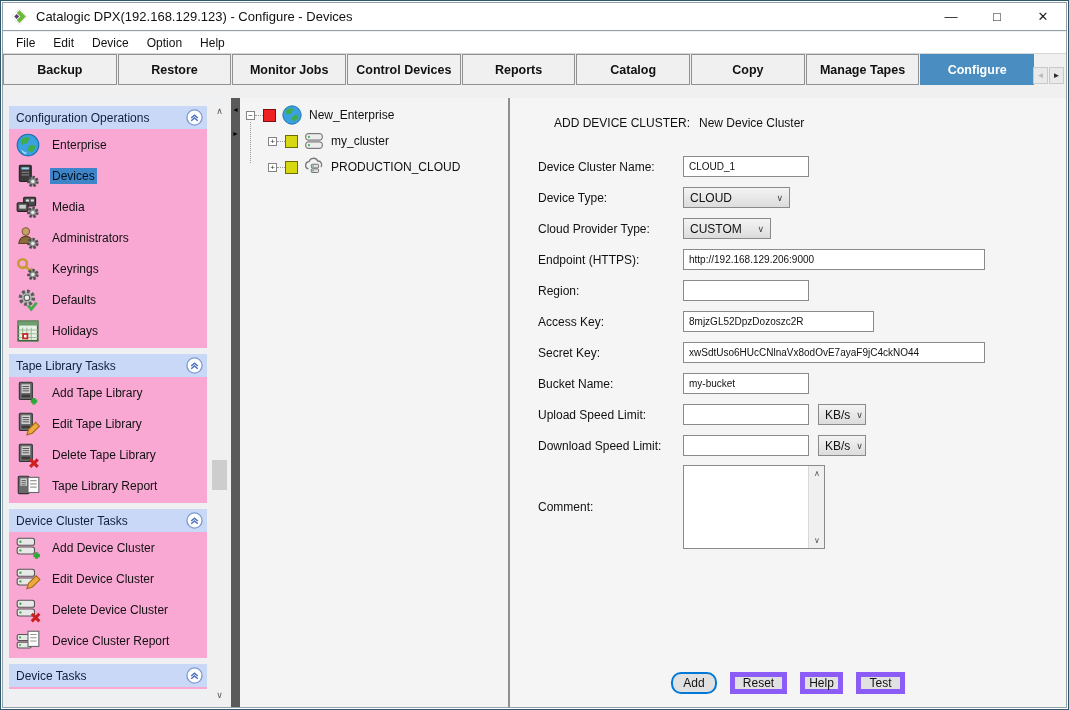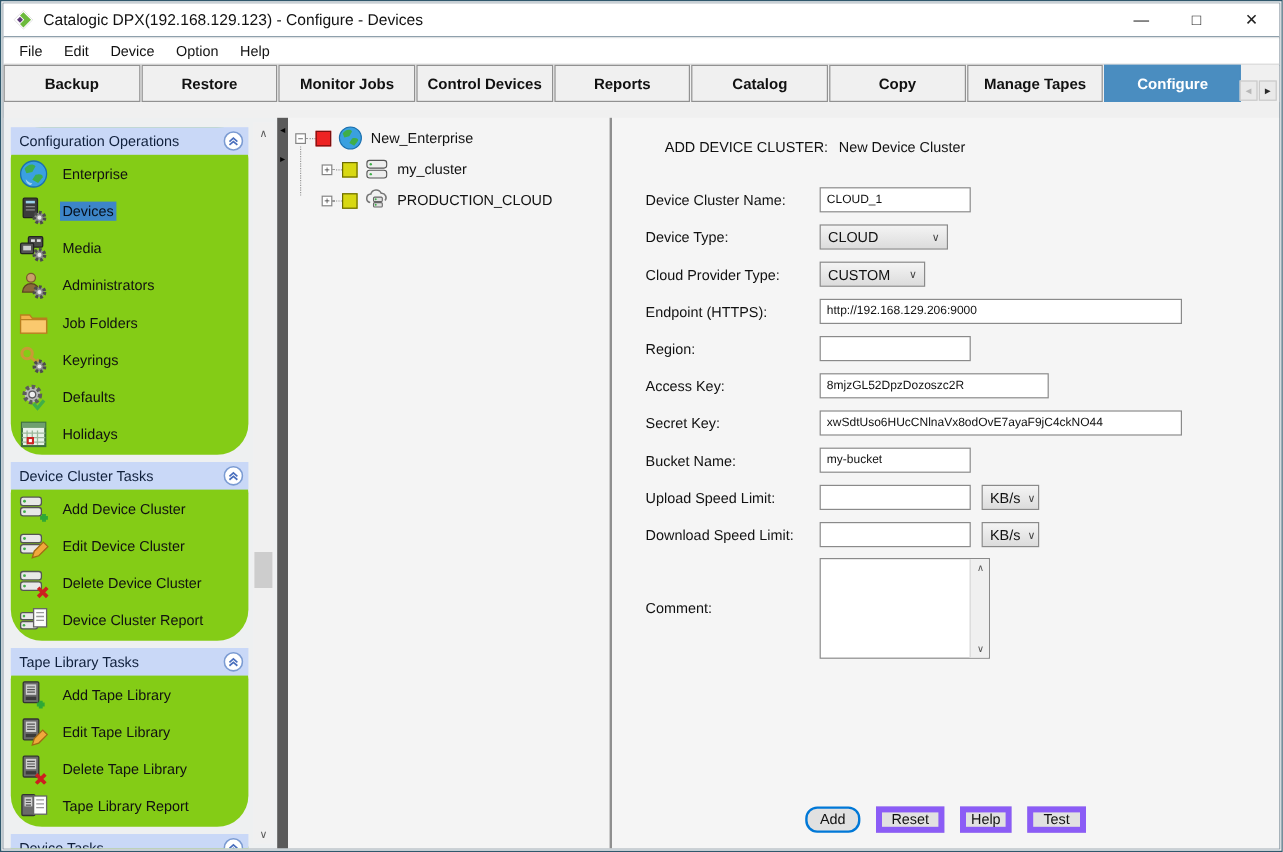--- a/index.html
+++ b/index.html
@@ -33,21 +33,21 @@
                display:flex; align-items:center; justify-content:center; font-size:8px; }
   .tab-arrow.dim { color:#b7b7b7; }
   .tab-arrow.on { color:#2a2a2a; }
 
   
   .content { position:absolute; top:97px; left:2px; right:2px; bottom:2px; display:flex; overflow:hidden; }
 
   
   .sidebar { position:relative; width:228px; background:#eef0f1; overflow:hidden; flex:none; }
   .sb-inner { position:absolute; left:6px; top:8px; width:198px; }
-  .sb-section { background:#84cc16; margin-bottom:6px; padding-bottom:2px;border-radius:26px; }
+  .sb-section { background:#f9a8d4; margin-bottom:6px; padding-bottom:2px; }
   .sb-header { height:23px; background:#c9d8f7; display:flex; align-items:center;
                padding:0 4px 0 7px; font-size:12px; color:#10203c; }
   .sb-header .collapse { margin-left:auto; width:17px; height:17px; }
   .sb-item { height:31px; display:flex; align-items:center; padding-left:6px; font-size:12px; color:#111; }
   .sb-item .icn { width:26px; height:26px; margin-right:9px; flex:none; }
   .sb-item .lbl { padding:1px 2px; }
   .sb-item.selected .lbl { background:#3d85c8; color:#06101c; }
 
   
   .sb-scroll { position:absolute; top:4px; bottom:4px; right:3px; width:17px; background:#f0f0f0; }
@@ -203,27 +203,20 @@
             <svg class="icn" viewBox="0 0 24 24">
               <circle cx="10" cy="6" r="3.4" fill="#caa06a" stroke="#7c5a2e"></circle>
               <path d="M3.5 17c0-4 3-6.5 6.5-6.5s6.5 2.5 6.5 6.5z" fill="#8a6a3c" stroke="#5c431f"></path>
               <circle cx="16.5" cy="17" r="4" fill="#8c8c8c" stroke="#4c4c4c" stroke-width="2.6" stroke-dasharray="2 1.6"></circle>
               <circle cx="16.5" cy="17" r="1.6" fill="#e8e8e8"></circle>
             </svg>
             <span class="lbl">Administrators</span>
           </div>
           <div class="sb-item">
             <svg class="icn" viewBox="0 0 24 24">
-              <path d="M2 6h7l2 2.5h11V20H2z" fill="#f2b24a" stroke="#b87f1e"></path>
-              <path d="M2 9.5h20V20H2z" fill="#fac96e" stroke="#b87f1e"></path>
-            </svg>
-            <span class="lbl">Job Folders</span>
-          </div>
-          <div class="sb-item">
-            <svg class="icn" viewBox="0 0 24 24">
               <circle cx="7" cy="7" r="4" fill="none" stroke="#c89b35" stroke-width="2.4"></circle>
               <path d="M10 10 L17 16 M14 13.5 l2 -2 M15.8 15 l2 -2" stroke="#c89b35" stroke-width="2.2" fill="none"></path>
               <circle cx="16.5" cy="17" r="4" fill="#8c8c8c" stroke="#4c4c4c" stroke-width="2.6" stroke-dasharray="2 1.6"></circle>
               <circle cx="16.5" cy="17" r="1.6" fill="#e8e8e8"></circle>
             </svg>
             <span class="lbl">Keyrings</span>
           </div>
           <div class="sb-item">
             <svg class="icn" viewBox="0 0 24 24">
               <circle cx="11" cy="10" r="6" fill="#b9b9b9" stroke="#5c5c5c" stroke-width="3.2" stroke-dasharray="2.6 2"></circle>
@@ -233,20 +226,71 @@
             <span class="lbl">Defaults</span>
           </div>
           <div class="sb-item">
             <svg class="icn" viewBox="0 0 24 24">
               <rect x="3" y="3" width="18" height="18" fill="#e9f2e9" stroke="#3c6e3c" stroke-width="1.6"></rect>
               <rect x="3" y="3" width="18" height="4" fill="#6f9f6f"></rect>
               <path d="M7 9v11 M11 9v11 M15 9v11 M3 11h18 M3 14.5h18 M3 18h18" stroke="#9cb89c" stroke-width="1"></path>
               <rect x="7.5" y="14.8" width="4" height="4" fill="#fff" stroke="#cc2222" stroke-width="1.6"></rect>
             </svg>
             <span class="lbl">Holidays</span>
+          </div>
+        </div>
+
+        <div class="sb-section">
+          <div class="sb-header">
+            <span>Tape Library Tasks</span>
+            <svg class="collapse" viewBox="0 0 18 18">
+              <circle cx="9" cy="9" r="8" fill="#fff" stroke="#7b9bd2" stroke-width="1.4"></circle>
+              <polyline points="5.5,9.5 9,6.5 12.5,9.5" fill="none" stroke="#4a6fbd" stroke-width="1.5"></polyline>
+              <polyline points="5.5,12.5 9,9.5 12.5,12.5" fill="none" stroke="#4a6fbd" stroke-width="1.5"></polyline>
+            </svg>
+          </div>
+          <div class="sb-item">
+            <svg class="icn" viewBox="0 0 24 24">
+              <rect x="4" y="2" width="12" height="16" rx="1" fill="#6a6a6a" stroke="#333"></rect>
+              <rect x="6" y="4" width="8" height="8" fill="#cfcfcf"></rect>
+              <path d="M7 6h6M7 8h6M7 10h6" stroke="#555" stroke-width="0.9"></path>
+              <rect x="6" y="13.5" width="8" height="2.5" fill="#3b3b3b"></rect>
+              <path d="M14.5 19.5h3m0 0h3m-3 0v-3m0 3v3" stroke="#2ea836" stroke-width="3"></path>
+            </svg>
+            <span class="lbl">Add Tape Library</span>
+          </div>
+          <div class="sb-item">
+            <svg class="icn" viewBox="0 0 24 24">
+              <rect x="4" y="2" width="12" height="16" rx="1" fill="#6a6a6a" stroke="#333"></rect>
+              <rect x="6" y="4" width="8" height="8" fill="#cfcfcf"></rect>
+              <path d="M7 6h6M7 8h6M7 10h6" stroke="#555" stroke-width="0.9"></path>
+              <rect x="6" y="13.5" width="8" height="2.5" fill="#3b3b3b"></rect>
+              <path d="M11 22l1.5-5 6.5-6.5 3.5 3.5-6.5 6.5z" fill="#f0a83c" stroke="#a06a14"></path>
+            </svg>
+            <span class="lbl">Edit Tape Library</span>
+          </div>
+          <div class="sb-item">
+            <svg class="icn" viewBox="0 0 24 24">
+              <rect x="4" y="2" width="12" height="16" rx="1" fill="#6a6a6a" stroke="#333"></rect>
+              <rect x="6" y="4" width="8" height="8" fill="#cfcfcf"></rect>
+              <path d="M7 6h6M7 8h6M7 10h6" stroke="#555" stroke-width="0.9"></path>
+              <rect x="6" y="13.5" width="8" height="2.5" fill="#3b3b3b"></rect>
+              <path d="M14 16l7 7m0-7l-7 7" stroke="#cc1f1f" stroke-width="2.8"></path>
+            </svg>
+            <span class="lbl">Delete Tape Library</span>
+          </div>
+          <div class="sb-item">
+            <svg class="icn" viewBox="0 0 24 24">
+              <rect x="3" y="3" width="10" height="16" rx="1" fill="#6a6a6a" stroke="#333"></rect>
+              <rect x="5" y="5" width="6" height="7" fill="#cfcfcf"></rect>
+              <path d="M6 7h4M6 9h4M6 11h4" stroke="#555" stroke-width="0.9"></path>
+              <rect x="12" y="4" width="10" height="14" fill="#fdfdfd" stroke="#666"></rect>
+              <path d="M14 7h6M14 10h6M14 13h6" stroke="#999" stroke-width="1"></path>
+            </svg>
+            <span class="lbl">Tape Library Report</span>
           </div>
         </div>
 
         <div class="sb-section">
           <div class="sb-header">
             <span>Device Cluster Tasks</span>
             <svg class="collapse" viewBox="0 0 18 18">
               <circle cx="9" cy="9" r="8" fill="#fff" stroke="#7b9bd2" stroke-width="1.4"></circle>
               <polyline points="5.5,9.5 9,6.5 12.5,9.5" fill="none" stroke="#4a6fbd" stroke-width="1.5"></polyline>
               <polyline points="5.5,12.5 9,9.5 12.5,12.5" fill="none" stroke="#4a6fbd" stroke-width="1.5"></polyline>
@@ -285,71 +329,20 @@
           <div class="sb-item">
             <svg class="icn" viewBox="0 0 24 24">
               <rect x="2" y="6" width="13" height="5.5" rx="1.6" fill="#e8e8e8" stroke="#555"></rect>
               <circle cx="4.6" cy="8.7" r="1" fill="#3fae4a"></circle>
               <rect x="2" y="13" width="13" height="5.5" rx="1.6" fill="#e8e8e8" stroke="#555"></rect>
               <circle cx="4.6" cy="15.7" r="1" fill="#3fae4a"></circle>
               <rect x="12" y="3" width="10" height="14" fill="#fdfdfd" stroke="#666"></rect>
               <path d="M14 6h6M14 9h6M14 12h6" stroke="#999" stroke-width="1"></path>
             </svg>
             <span class="lbl">Device Cluster Report</span>
-          </div>
-        </div>
-
-        <div class="sb-section">
-          <div class="sb-header">
-            <span>Tape Library Tasks</span>
-            <svg class="collapse" viewBox="0 0 18 18">
-              <circle cx="9" cy="9" r="8" fill="#fff" stroke="#7b9bd2" stroke-width="1.4"></circle>
-              <polyline points="5.5,9.5 9,6.5 12.5,9.5" fill="none" stroke="#4a6fbd" stroke-width="1.5"></polyline>
-              <polyline points="5.5,12.5 9,9.5 12.5,12.5" fill="none" stroke="#4a6fbd" stroke-width="1.5"></polyline>
-            </svg>
-          </div>
-          <div class="sb-item">
-            <svg class="icn" viewBox="0 0 24 24">
-              <rect x="4" y="2" width="12" height="16" rx="1" fill="#6a6a6a" stroke="#333"></rect>
-              <rect x="6" y="4" width="8" height="8" fill="#cfcfcf"></rect>
-              <path d="M7 6h6M7 8h6M7 10h6" stroke="#555" stroke-width="0.9"></path>
-              <rect x="6" y="13.5" width="8" height="2.5" fill="#3b3b3b"></rect>
-              <path d="M14.5 19.5h3m0 0h3m-3 0v-3m0 3v3" stroke="#2ea836" stroke-width="3"></path>
-            </svg>
-            <span class="lbl">Add Tape Library</span>
-          </div>
-          <div class="sb-item">
-            <svg class="icn" viewBox="0 0 24 24">
-              <rect x="4" y="2" width="12" height="16" rx="1" fill="#6a6a6a" stroke="#333"></rect>
-              <rect x="6" y="4" width="8" height="8" fill="#cfcfcf"></rect>
-              <path d="M7 6h6M7 8h6M7 10h6" stroke="#555" stroke-width="0.9"></path>
-              <rect x="6" y="13.5" width="8" height="2.5" fill="#3b3b3b"></rect>
-              <path d="M11 22l1.5-5 6.5-6.5 3.5 3.5-6.5 6.5z" fill="#f0a83c" stroke="#a06a14"></path>
-            </svg>
-            <span class="lbl">Edit Tape Library</span>
-          </div>
-          <div class="sb-item">
-            <svg class="icn" viewBox="0 0 24 24">
-              <rect x="4" y="2" width="12" height="16" rx="1" fill="#6a6a6a" stroke="#333"></rect>
-              <rect x="6" y="4" width="8" height="8" fill="#cfcfcf"></rect>
-              <path d="M7 6h6M7 8h6M7 10h6" stroke="#555" stroke-width="0.9"></path>
-              <rect x="6" y="13.5" width="8" height="2.5" fill="#3b3b3b"></rect>
-              <path d="M14 16l7 7m0-7l-7 7" stroke="#cc1f1f" stroke-width="2.8"></path>
-            </svg>
-            <span class="lbl">Delete Tape Library</span>
-          </div>
-          <div class="sb-item">
-            <svg class="icn" viewBox="0 0 24 24">
-              <rect x="3" y="3" width="10" height="16" rx="1" fill="#6a6a6a" stroke="#333"></rect>
-              <rect x="5" y="5" width="6" height="7" fill="#cfcfcf"></rect>
-              <path d="M6 7h4M6 9h4M6 11h4" stroke="#555" stroke-width="0.9"></path>
-              <rect x="12" y="4" width="10" height="14" fill="#fdfdfd" stroke="#666"></rect>
-              <path d="M14 7h6M14 10h6M14 13h6" stroke="#999" stroke-width="1"></path>
-            </svg>
-            <span class="lbl">Tape Library Report</span>
           </div>
         </div>
 
         <div class="sb-section">
           <div class="sb-header">
             <span>Device Tasks</span>
             <svg class="collapse" viewBox="0 0 18 18">
               <circle cx="9" cy="9" r="8" fill="#fff" stroke="#7b9bd2" stroke-width="1.4"></circle>
               <polyline points="5.5,9.5 9,6.5 12.5,9.5" fill="none" stroke="#4a6fbd" stroke-width="1.5"></polyline>
               <polyline points="5.5,12.5 9,9.5 12.5,12.5" fill="none" stroke="#4a6fbd" stroke-width="1.5"></polyline>

